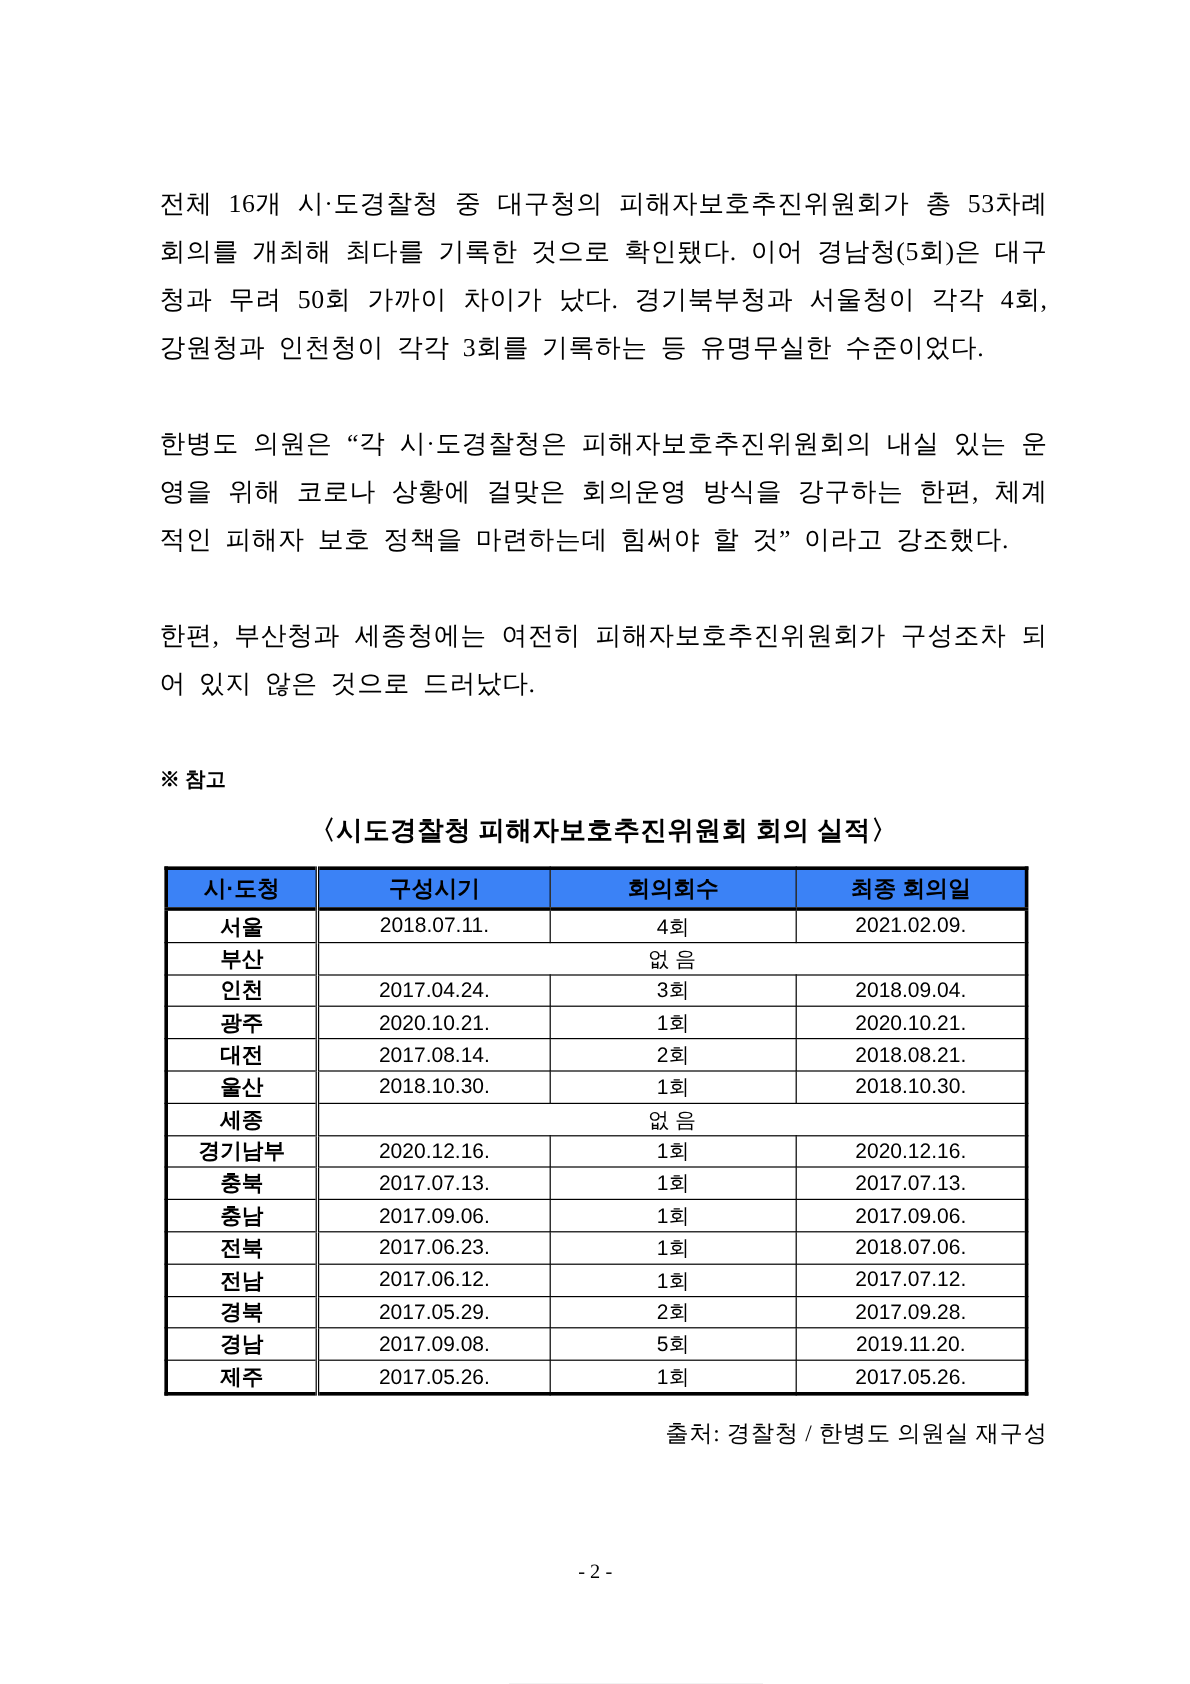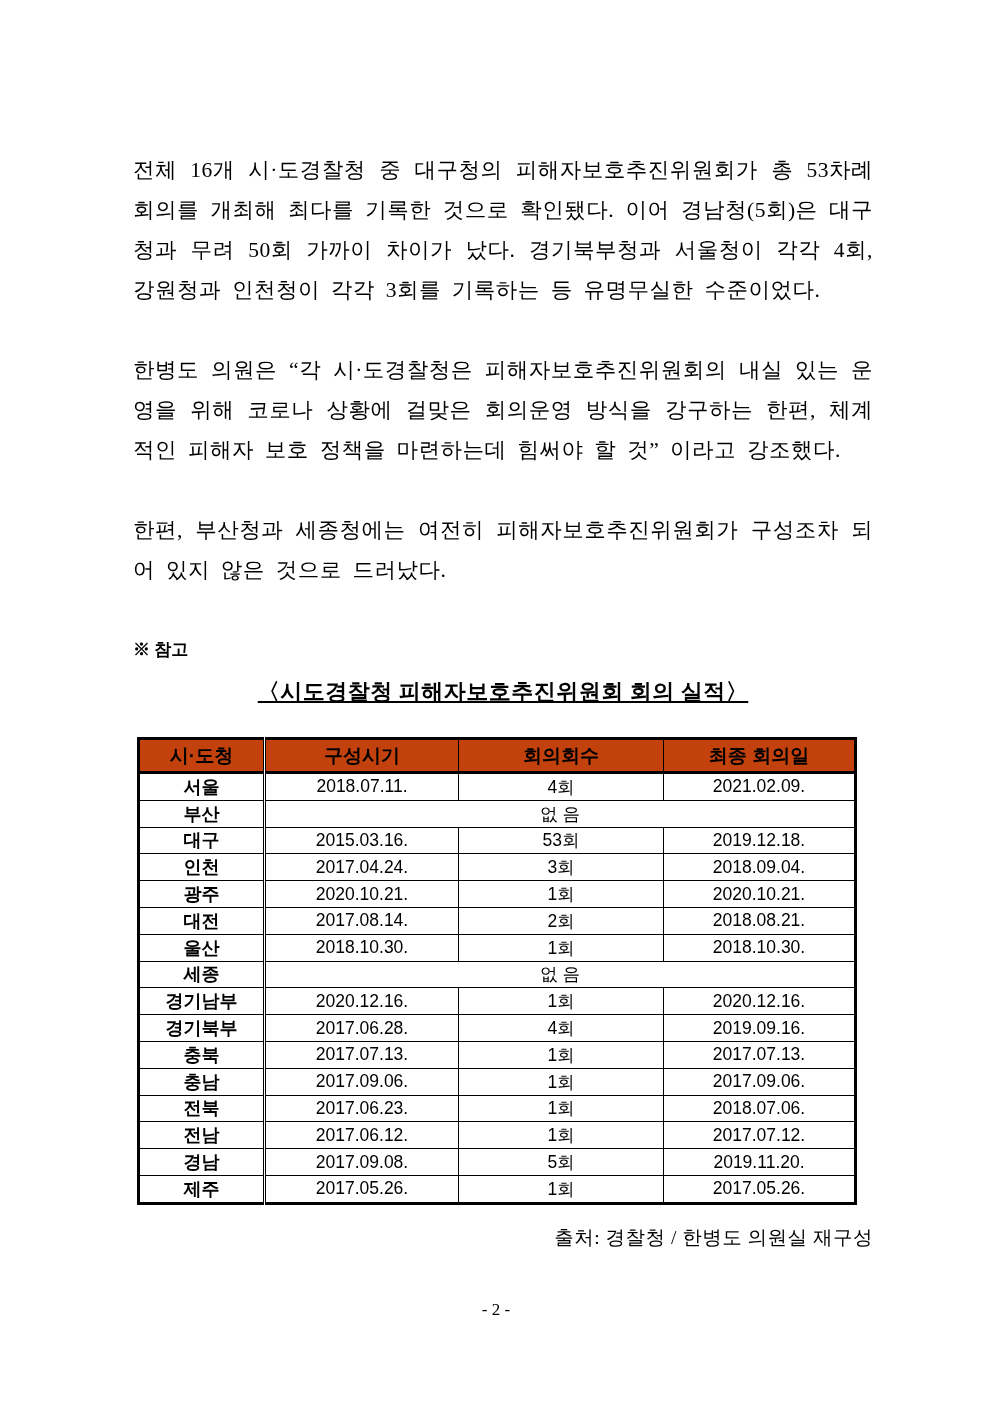--- a/index.html
+++ b/index.html
@@ -29,23 +29,22 @@
     font-size:17px;
     font-weight:bold;
     line-height:40px;
     margin:0 0 4px 0;
   }
   .table-title {
     font-size:22px;
     font-weight:bold;
     line-height:36px;
     text-align:center;
-    margin:0 0 27px 0;
+    margin:0 0 12px 0;
     letter-spacing:0.5px;
-    text-decoration:underline;
   }
   table.meetings {
     border-collapse:collapse;
     table-layout:fixed;
     width:717px;
     margin-left:4px;
     border:3px solid #000;
     font-family:"Liberation Sans", sans-serif;
   }
   table.meetings col.c1 { width:126px; }
@@ -54,21 +53,21 @@
   table.meetings col.c4 { width:192px; }
   table.meetings th, table.meetings td {
     border:1px solid #000;
     text-align:center;
     vertical-align:middle;
     padding:0 2px;
     overflow:hidden;
     white-space:nowrap;
   }
   table.meetings thead th {
-    background:#c2410c;
+    background:#3b82f6;
     font-size:19px;
     font-weight:bold;
     height:31px;
     border-bottom:3px solid #000;
   }
   table.meetings tbody td { height:25.8px; font-size:17.5px; }
   table.meetings .agency {
     font-weight:bold;
     font-size:18px;
     border-right:3px double #000;
@@ -125,26 +124,20 @@
           <td class="agency">서울</td>
           <td>2018.07.11.</td>
           <td>4회</td>
           <td>2021.02.09.</td>
         </tr>
         <tr>
           <td class="agency">부산</td>
           <td colspan="3">없 음</td>
         </tr>
         <tr>
-          <td class="agency">대구</td>
-          <td>2015.03.16.</td>
-          <td>53회</td>
-          <td>2019.12.18.</td>
-        </tr>
-        <tr>
           <td class="agency">인천</td>
           <td>2017.04.24.</td>
           <td>3회</td>
           <td>2018.09.04.</td>
         </tr>
         <tr>
           <td class="agency">광주</td>
           <td>2020.10.21.</td>
           <td>1회</td>
           <td>2020.10.21.</td>
@@ -165,26 +158,20 @@
           <td class="agency">세종</td>
           <td colspan="3">없 음</td>
         </tr>
         <tr>
           <td class="agency">경기남부</td>
           <td>2020.12.16.</td>
           <td>1회</td>
           <td>2020.12.16.</td>
         </tr>
         <tr>
-          <td class="agency">경기북부</td>
-          <td>2017.06.28.</td>
-          <td>4회</td>
-          <td>2019.09.16.</td>
-        </tr>
-        <tr>
           <td class="agency">충북</td>
           <td>2017.07.13.</td>
           <td>1회</td>
           <td>2017.07.13.</td>
         </tr>
         <tr>
           <td class="agency">충남</td>
           <td>2017.09.06.</td>
           <td>1회</td>
           <td>2017.09.06.</td>
@@ -193,20 +180,26 @@
           <td class="agency">전북</td>
           <td>2017.06.23.</td>
           <td>1회</td>
           <td>2018.07.06.</td>
         </tr>
         <tr>
           <td class="agency">전남</td>
           <td>2017.06.12.</td>
           <td>1회</td>
           <td>2017.07.12.</td>
+        </tr>
+        <tr>
+          <td class="agency">경북</td>
+          <td>2017.05.29.</td>
+          <td>2회</td>
+          <td>2017.09.28.</td>
         </tr>
         <tr>
           <td class="agency">경남</td>
           <td>2017.09.08.</td>
           <td>5회</td>
           <td>2019.11.20.</td>
         </tr>
         <tr>
           <td class="agency">제주</td>
           <td>2017.05.26.</td>

